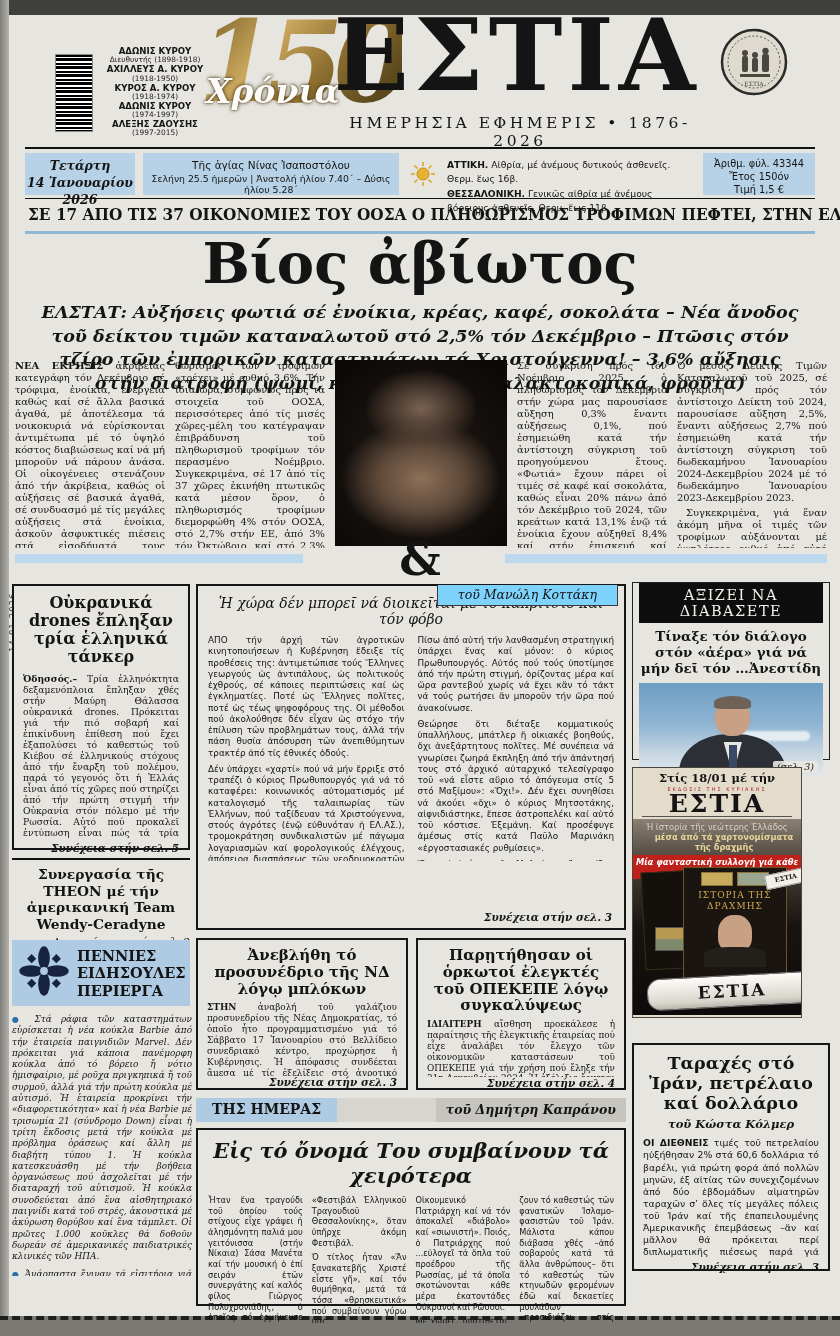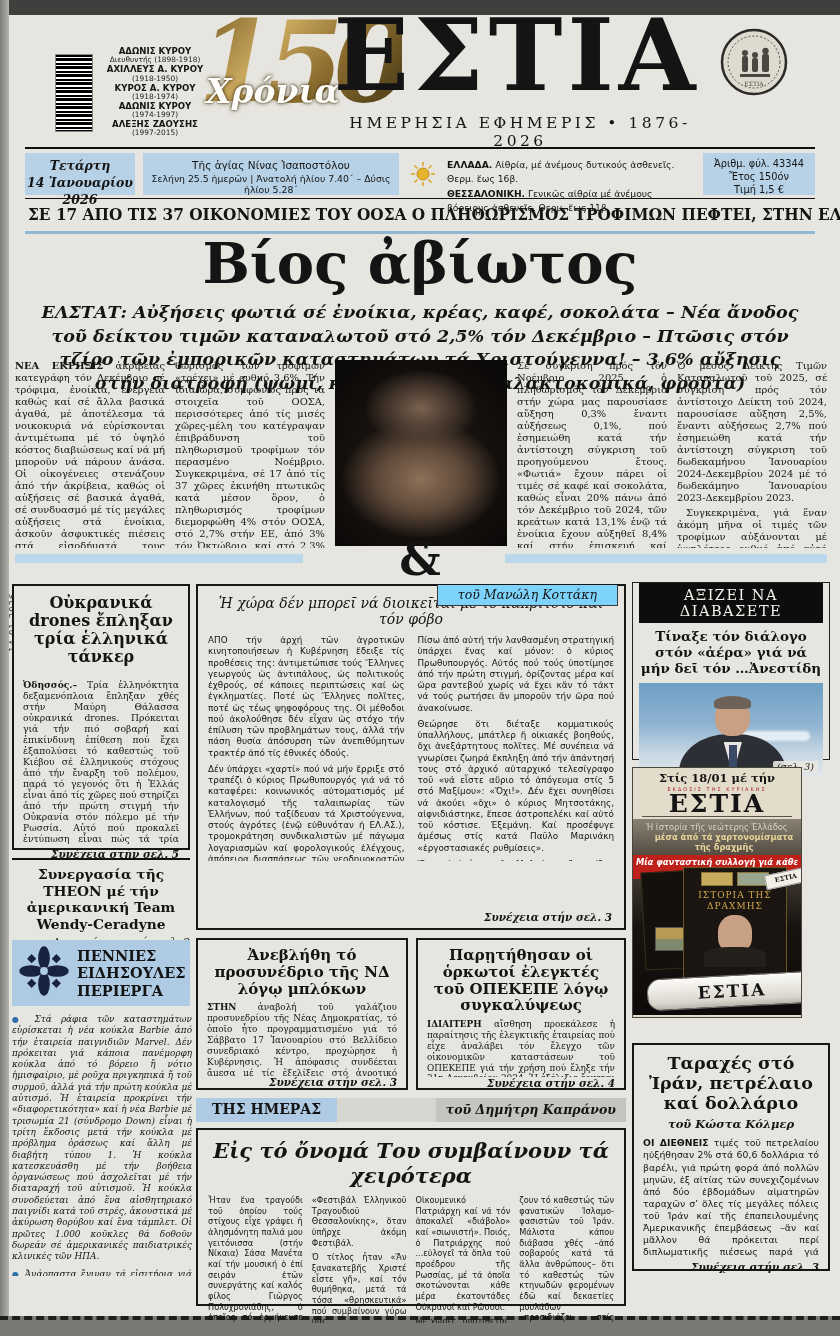--- a/index.html
+++ b/index.html
@@ -63,21 +63,21 @@
   .bar-blue{top:554px;height:9px;background:#bcd8ec;}
   .bar-l{left:15px;width:288px;}
   .bar-r{left:505px;width:322px;}
 
   
   .nbox{border:2px solid #161616;box-sizing:border-box;background:#e7e5df;}
   .cont{font-weight:bold;font-style:italic;text-align:right;font-size:10.5px;}
 
   
   .drones{left:12px;top:584px;width:178px;height:266px;padding:8px 9px;}
-  .drones-title{font-size:16px;font-weight:bold;text-align:center;line-height:1.12;margin-bottom:13px;}
+  .drones-title{font-size:16px;font-weight:bold;text-align:center;line-height:1.12;margin-bottom:7px;}
   .drones-body{font-size:9.2px;line-height:1.2;height:166px;}
   .drones .cont{margin-top:3px;}
 
   
   .theon{left:12px;top:858px;width:178px;border-top:2.5px solid #111;border-bottom:1px solid #111;padding:6px 0 4px;box-sizing:border-box;}
   .theon-title{font-size:13.8px;font-weight:bold;text-align:center;line-height:1.2;}
   .theon-det{font-style:italic;font-size:10.5px;text-align:right;margin-top:4px;}
 
   
   .pennies{left:12px;top:940px;width:178px;height:66px;background:#aecbe3;display:flex;align-items:center;gap:7px;padding:0 6px;box-sizing:border-box;}
@@ -224,21 +224,21 @@
           <line x1="1" y1="13" x2="5" y2="13"></line>
             <line x1="21" y1="13" x2="25" y2="13"></line>
           <line x1="4.5" y1="4.5" x2="7.5" y2="7.5"></line>
             <line x1="18.5" y1="18.5" x2="21.5" y2="21.5"></line>
           <line x1="4.5" y1="21.5" x2="7.5" y2="18.5"></line>
             <line x1="18.5" y1="7.5" x2="21.5" y2="4.5"></line>
         </g>
       </svg>
     </div>
     <div class="ib-weather sans">
-      <div><b>ΕΛΛΑΔΑ.</b> <span>Αἰθρία, μέ ἀνέμους δυτικούς ἀσθενεῖς. Θερμ. ἕως 16β.</span></div>
+      <div><b>ΑΤΤΙΚΗ.</b> <span>Αἰθρία, μέ ἀνέμους δυτικούς ἀσθενεῖς. Θερμ. ἕως 16β.</span></div>
       <div><b>ΘΕΣΣΑΛΟΝΙΚΗ.</b> <span>Γενικῶς αἰθρία μέ ἀνέμους βόρειους ἀσθενεῖς. Θερμ. ἕως 11β.</span></div>
     </div>
     <div class="ib-box ib-issue sans">
       <span>Ἀριθμ. φύλ. 43344</span><br>
       <span>Ἔτος 150όν</span><br>
       <span>Τιμή 1,5 €</span>
     </div>
   </div>
   <div class="abs rule rule-b"></div>
 

